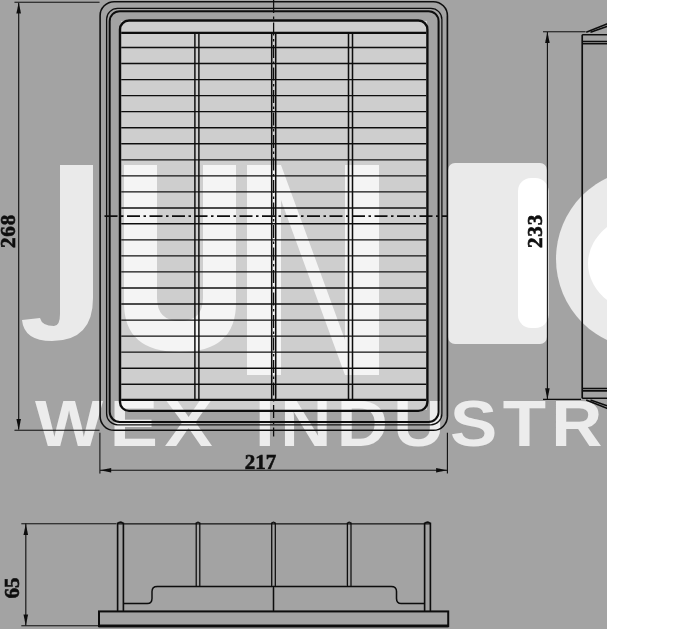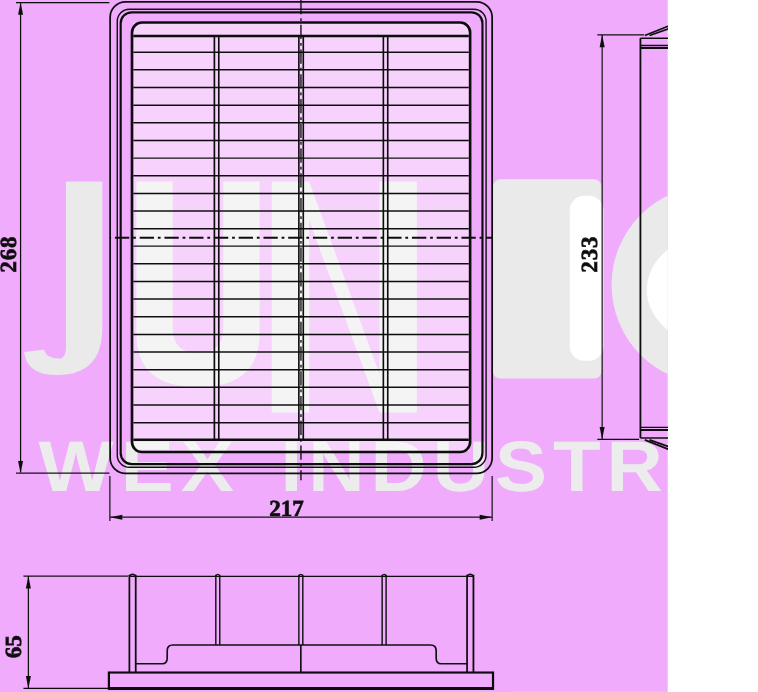--- a/index.html
+++ b/index.html
@@ -1,16 +1,16 @@
 <!DOCTYPE html>
 <html><head>
 <meta charset="utf-8">
 <style>
 html,body{margin:0;padding:0;background:#ffffff;}
-#page{width:607px;height:629px;position:relative;overflow:hidden;background:#f0abfc;}
+#page{width:607px;height:629px;position:relative;overflow:hidden;background:#a3a3a3;}
 svg{position:absolute;top:0;left:0;}
 text{font-family:"Liberation Serif", serif;}
 .wm{font-family:"Liberation Sans", sans-serif;font-weight:bold;fill:#ececec;}
 .dim{font-family:"Liberation Serif", serif;font-weight:bold;fill:#111;stroke:#111;stroke-width:0.6;}
 </style>
 </head>
 <body>
 <div id="page">
 <svg width="689" height="629" viewBox="0 0 689 629">
 

